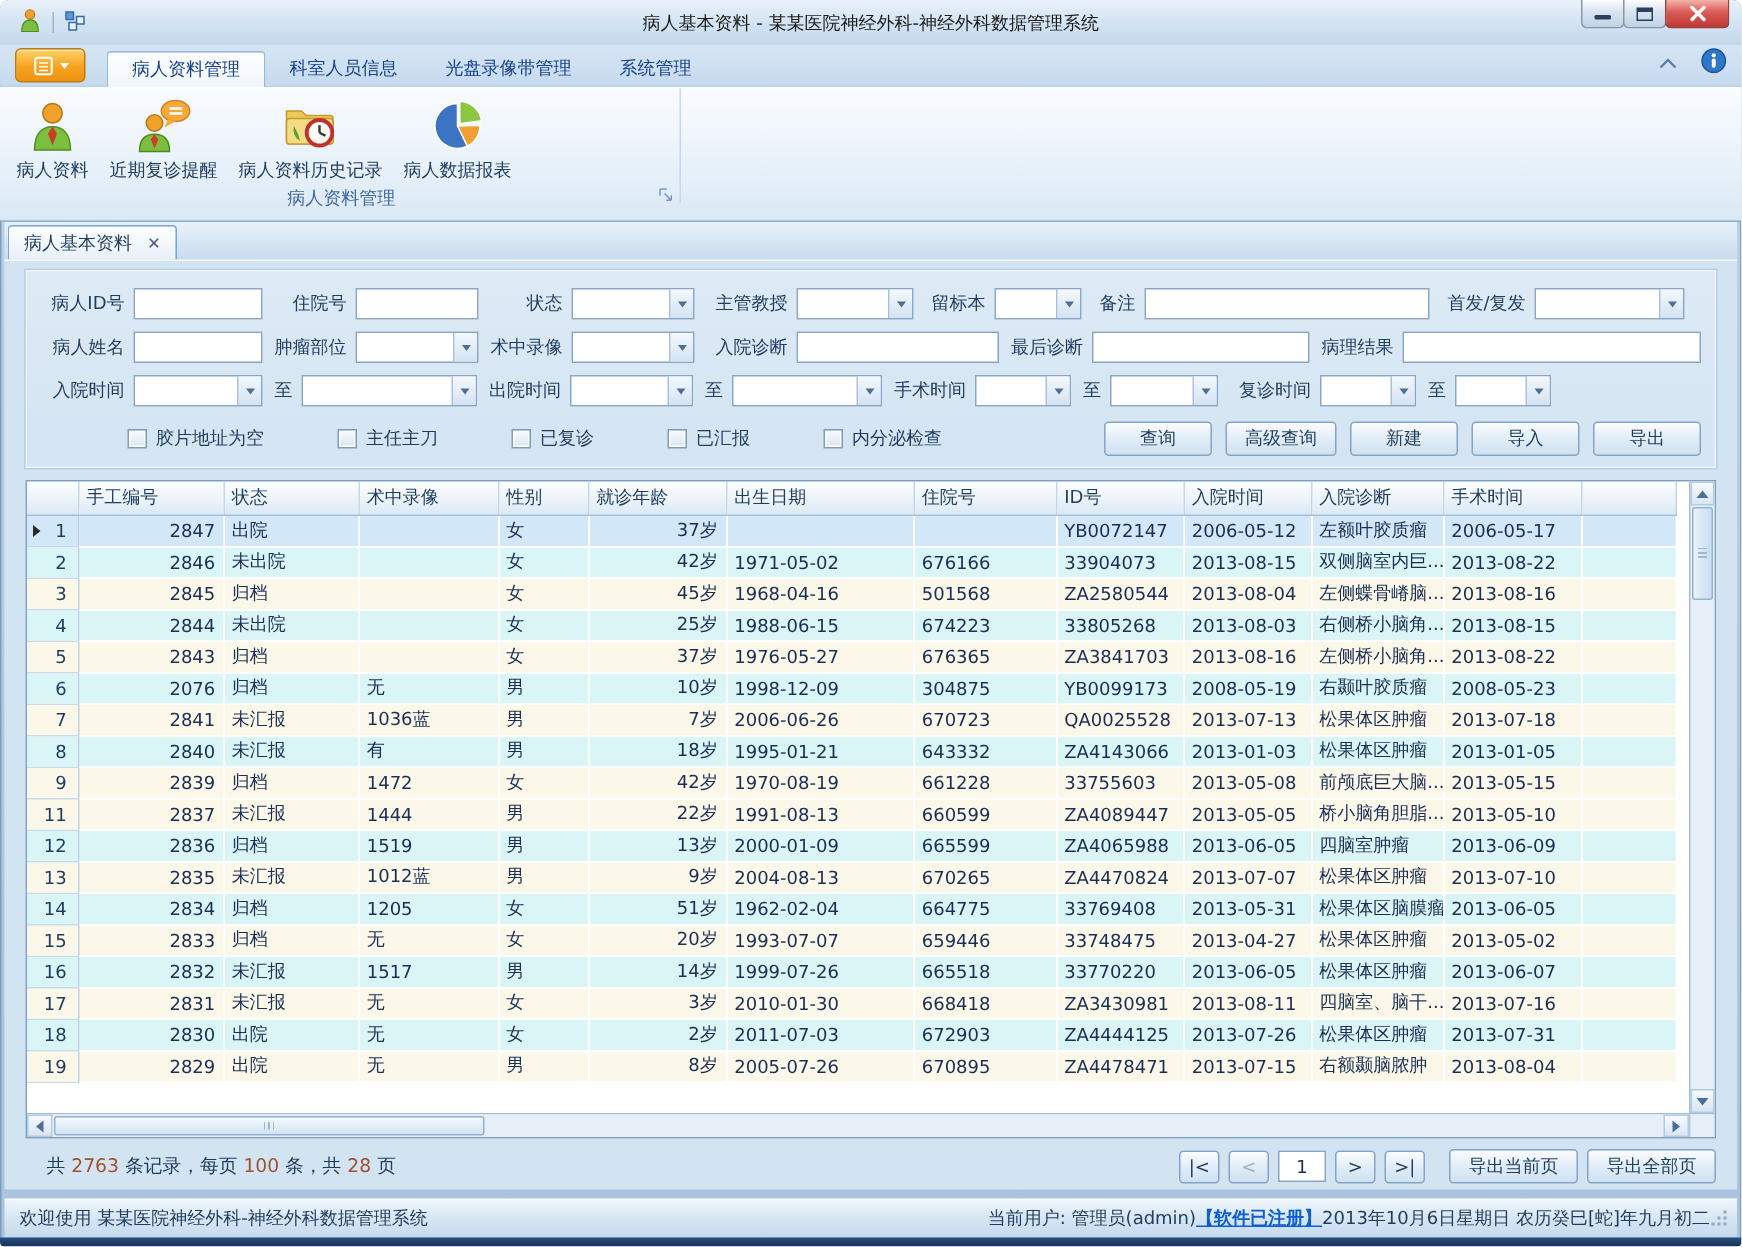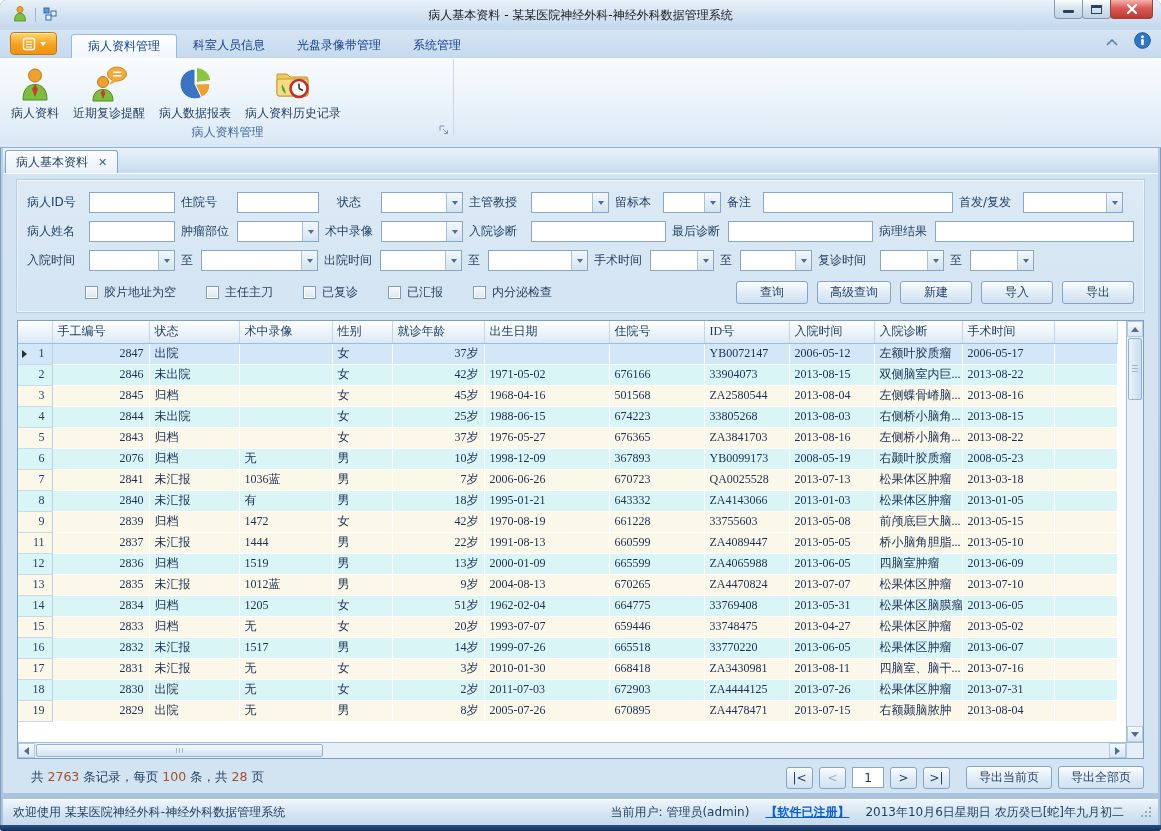--- a/index.html
+++ b/index.html
@@ -55,43 +55,43 @@
             background:linear-gradient(#FDFEFF,#E7F0F9); border:1px solid #7FA5CE; border-bottom:none;
             border-radius:3px 3px 0 0; color:#1E3C5C; cursor:default; }
   .tab-close { font-weight:bold; color:#44607E; font-size:11px; line-height:1; cursor:default; }
 
   
   .content { flex:1; margin:0 3px; background:#D2E3F2; display:flex; flex-direction:column; overflow:hidden; }
 
   .filter-panel { margin:6px 14px 0; border:1px solid #EDF4FA; outline:1px solid #B6CEE6;
                   background:linear-gradient(#DDEAF6,#D4E4F2); padding:7px 9px 5px; }
   .frow { display:flex; align-items:center; height:29px; white-space:nowrap; }
-  .flabel { text-align:right; padding-right:20px; flex:none; }
+  .flabel { text-align:right; padding-right:6px; flex:none; }
   .fin { height:21px; border:1px solid #89A6C4; background:#fff; font:inherit; color:#1A2F55; padding:0 3px; flex:none; }
   .fcombo { height:21px; border:1px solid #89A6C4; background:#fff; display:flex; align-items:stretch; flex:none; cursor:default; }
   .cbtn { margin-left:auto; width:16px; background:linear-gradient(#F3F8FC,#D4E3F2); border-left:1px solid #A9C2DB;
           display:flex; align-items:center; justify-content:center; }
   .arrow-dn { width:0; height:0; border-left:3.5px solid transparent; border-right:3.5px solid transparent; border-top:4px solid #4E6E96; }
   .mr { margin-right:6px; }
   .grow { flex:1 1 auto !important; }
 
-  .actions { height:31px; display:flex; align-items:center; padding:4px 0 0 58px; }
+  .actions { height:31px; display:flex; align-items:center; padding:4px 0 0 58px;gap:19px; }
   .chk { display:flex; align-items:center; gap:6px; margin-right:30px; cursor:default; }
   .box { width:13px; height:13px; border:1px solid #7F9DB9; background:linear-gradient(#F5F9FC,#DCE6F0);
          box-shadow:inset 0 0 0 1px #fff; flex:none; }
   .btns { margin-left:auto; display:flex; gap:9px; }
   .btn { min-width:72px; height:23px; border:1px solid #86A5C6; border-radius:3px; padding:0 12px;
          background:linear-gradient(#FBFDFE,#E3EEF8 45%,#CFE1F1); color:#1E3C5C; font:inherit;
          display:flex; align-items:center; justify-content:center; cursor:default; }
 
   
   .grid-wrap { margin:8px 14px 0; border:1px solid #7FA0C2; background:#fff; height:439px; flex:none;
                display:flex; flex-direction:column; overflow:hidden; }
   .grid-top { flex:1; display:flex; overflow:hidden; }
-  .grid-main { flex:1; overflow:hidden;font-family:Liberation Serif, serif; }
+  .grid-main { flex:1; overflow:hidden; }
   table { border-collapse:collapse; table-layout:fixed; width:1100px; }
   thead th { height:22px; background:linear-gradient(#FDFEFF,#EAF2F9 60%,#DAE8F5);
              border-right:1px solid #C4D6E8; border-bottom:1px solid #9FBCD8; font-weight:normal;
              color:#1E3C5C; text-align:left; padding:0 5px; white-space:nowrap; overflow:hidden; }
   td { height:21px; color:#1A2F55; padding:0 5px; border-right:1px solid rgba(255,255,255,.8);
        border-bottom:1px solid #fff; white-space:nowrap; overflow:hidden; }
   tr.cyan  td { background:var(--row-cyan,#D9F5F6); }
   tr.cream td { background:var(--row-cream,#FBF7E9); }
   tr.sel   td { background:var(--row-selected,#D2E7F8); }
   td.num { text-align:right; }
@@ -128,21 +128,21 @@
   .summary .n { color:var(--summary-number,#A0522D); }
   .pager-right { margin-left:auto; display:flex; align-items:center; gap:6px; }
   .nav { min-width:27px; height:22px; padding:0 4px; }
   .nav.disabled { color:#9FB0C4; }
   .pgin { width:32px; height:21px; border:1px solid #89A6C4; text-align:center; font:inherit; color:#1A2F55; }
   .exp { margin-left:10px; min-width:86px; }
 
   
   .statusbar { height:26px; flex:none; margin:6px 3px 0; background:linear-gradient(#EEF5FB,#D4E4F3 55%,#C6DAED);
                border-top:1px solid #FDFEFF; display:flex; align-items:center; padding:0 6px 0 10px; }
-  .sb-right { margin-left:auto; display:flex; align-items:flex-end; gap:16px; }
+  .sb-right { margin-left:auto; display:flex; align-items:flex-end; gap:0; }
   .license { color:var(--link-blue,#0B5FD0); font-weight:bold; text-decoration:underline; cursor:default; }
   .bottom-strip { height:6px; flex:none; background:linear-gradient(#2A507F,#142F55); }
 </style>
 </head>
 <body>
 
 <div class="window">
 
   <div class="titlebar">
     <div class="tb-left">
@@ -217,36 +217,36 @@
                 <line x1="23" y1="7.3" x2="31.5" y2="7.3" stroke="#fff" stroke-width="1.6"></line>
                 <line x1="23" y1="10.7" x2="31.5" y2="10.7" stroke="#fff" stroke-width="1.6"></line>
                 <circle cx="13" cy="17" r="5.5" fill="#EFA12C" stroke="#B97714"></circle>
                 <path d="M3,36 C3,27.5 7.5,24.5 13,24.5 C18.5,24.5 23,27.5 23,36 Z" fill="#7CBF3F" stroke="#4E8A1D"></path>
                 <path d="M13,24.5 L15.5,28 L13,34 L10.5,28 Z" fill="#CE3B28"></path>
               </svg></span>
           <span>近期复诊提醒</span>
         </div>
         <div class="ritem">
           <span class="ricon"><svg viewBox="0 0 38 38" width="38" height="38">
-                <path d="M20.5,17.5 L20.5,2.5 A15,15 0 0 1 35,15.5 Z" fill="#8CC63E" stroke="#fff"></path>
-                <path d="M19,19 L34,18.5 A15,15 0 0 1 25.5,32.5 Z" fill="#F0A030" stroke="#fff"></path>
-                <path d="M19,19 L25.5,32.5 A15,15 0 1 1 19,4 Z" fill="#3C74C4" stroke="#fff"></path>
-              </svg></span>
-          <span>病人数据报表</span>
-        </div>
-        <div class="ritem">
-          <span class="ricon"><svg viewBox="0 0 38 38" width="38" height="38">
                 <path d="M3,9 h10 l3,3 h16 a2,2 0 0 1 2,2 v15 a2,2 0 0 1 -2,2 h-27 a2,2 0 0 1 -2,-2 Z" fill="#EDC95C" stroke="#C69A2E"></path>
                 <rect x="3" y="14" width="31" height="17" rx="2" fill="#F4DC86" stroke="#C69A2E"></rect>
                 <path d="M8,19 a8.5,8.5 0 0 0 4,10 l-1.2,-4.5 z" fill="#58A428"></path>
                 <circle cx="25" cy="23.5" r="8.5" fill="#FDFDF5" stroke="#C03030" stroke-width="2.6"></circle>
                 <line x1="25" y1="23.5" x2="25" y2="18.5" stroke="#333" stroke-width="1.6"></line>
                 <line x1="25" y1="23.5" x2="29" y2="25.5" stroke="#333" stroke-width="1.6"></line>
               </svg></span>
           <span>病人资料历史记录</span>
+        </div>
+        <div class="ritem">
+          <span class="ricon"><svg viewBox="0 0 38 38" width="38" height="38">
+                <path d="M20.5,17.5 L20.5,2.5 A15,15 0 0 1 35,15.5 Z" fill="#8CC63E" stroke="#fff"></path>
+                <path d="M19,19 L34,18.5 A15,15 0 0 1 25.5,32.5 Z" fill="#F0A030" stroke="#fff"></path>
+                <path d="M19,19 L25.5,32.5 A15,15 0 1 1 19,4 Z" fill="#3C74C4" stroke="#fff"></path>
+              </svg></span>
+          <span>病人数据报表</span>
         </div>
       </div>
       <div class="rg-label">
         <span>病人资料管理</span>
         <span class="dlg"><svg width="10" height="10" viewBox="0 0 10 10" fill="none" stroke="#7A97B8">
               <path d="M1,1 H5.5 M1,1 V5.5"></path>
               <path d="M4,4 L8.5,8.5 M8.5,8.5 H5.2 M8.5,8.5 V5.2"></path>
             </svg></span>
       </div>
     </div>
@@ -510,40 +510,40 @@
                   <td></td>
                 </tr>
                 <tr class="cyan">
                   <td class="rowsel">6</td>
                   <td class="num">2076</td>
                   <td>归档</td>
                   <td>无</td>
                   <td>男</td>
                   <td class="num">10岁</td>
                   <td>1998-12-09</td>
-                  <td>367893</td>
+                  <td>304875</td>
                   <td>YB0099173</td>
                   <td>2008-05-19</td>
                   <td>右颞叶胶质瘤</td>
                   <td>2008-05-23</td>
                   <td></td>
                 </tr>
                 <tr class="cream">
                   <td class="rowsel">7</td>
                   <td class="num">2841</td>
                   <td>未汇报</td>
                   <td>1036蓝</td>
                   <td>男</td>
                   <td class="num">7岁</td>
                   <td>2006-06-26</td>
                   <td>670723</td>
                   <td>QA0025528</td>
                   <td>2013-07-13</td>
                   <td>松果体区肿瘤</td>
-                  <td>2013-03-18</td>
+                  <td>2013-07-18</td>
                   <td></td>
                 </tr>
                 <tr class="cyan">
                   <td class="rowsel">8</td>
                   <td class="num">2840</td>
                   <td>未汇报</td>
                   <td>有</td>
                   <td>男</td>
                   <td class="num">18岁</td>
                   <td>1995-01-21</td>

